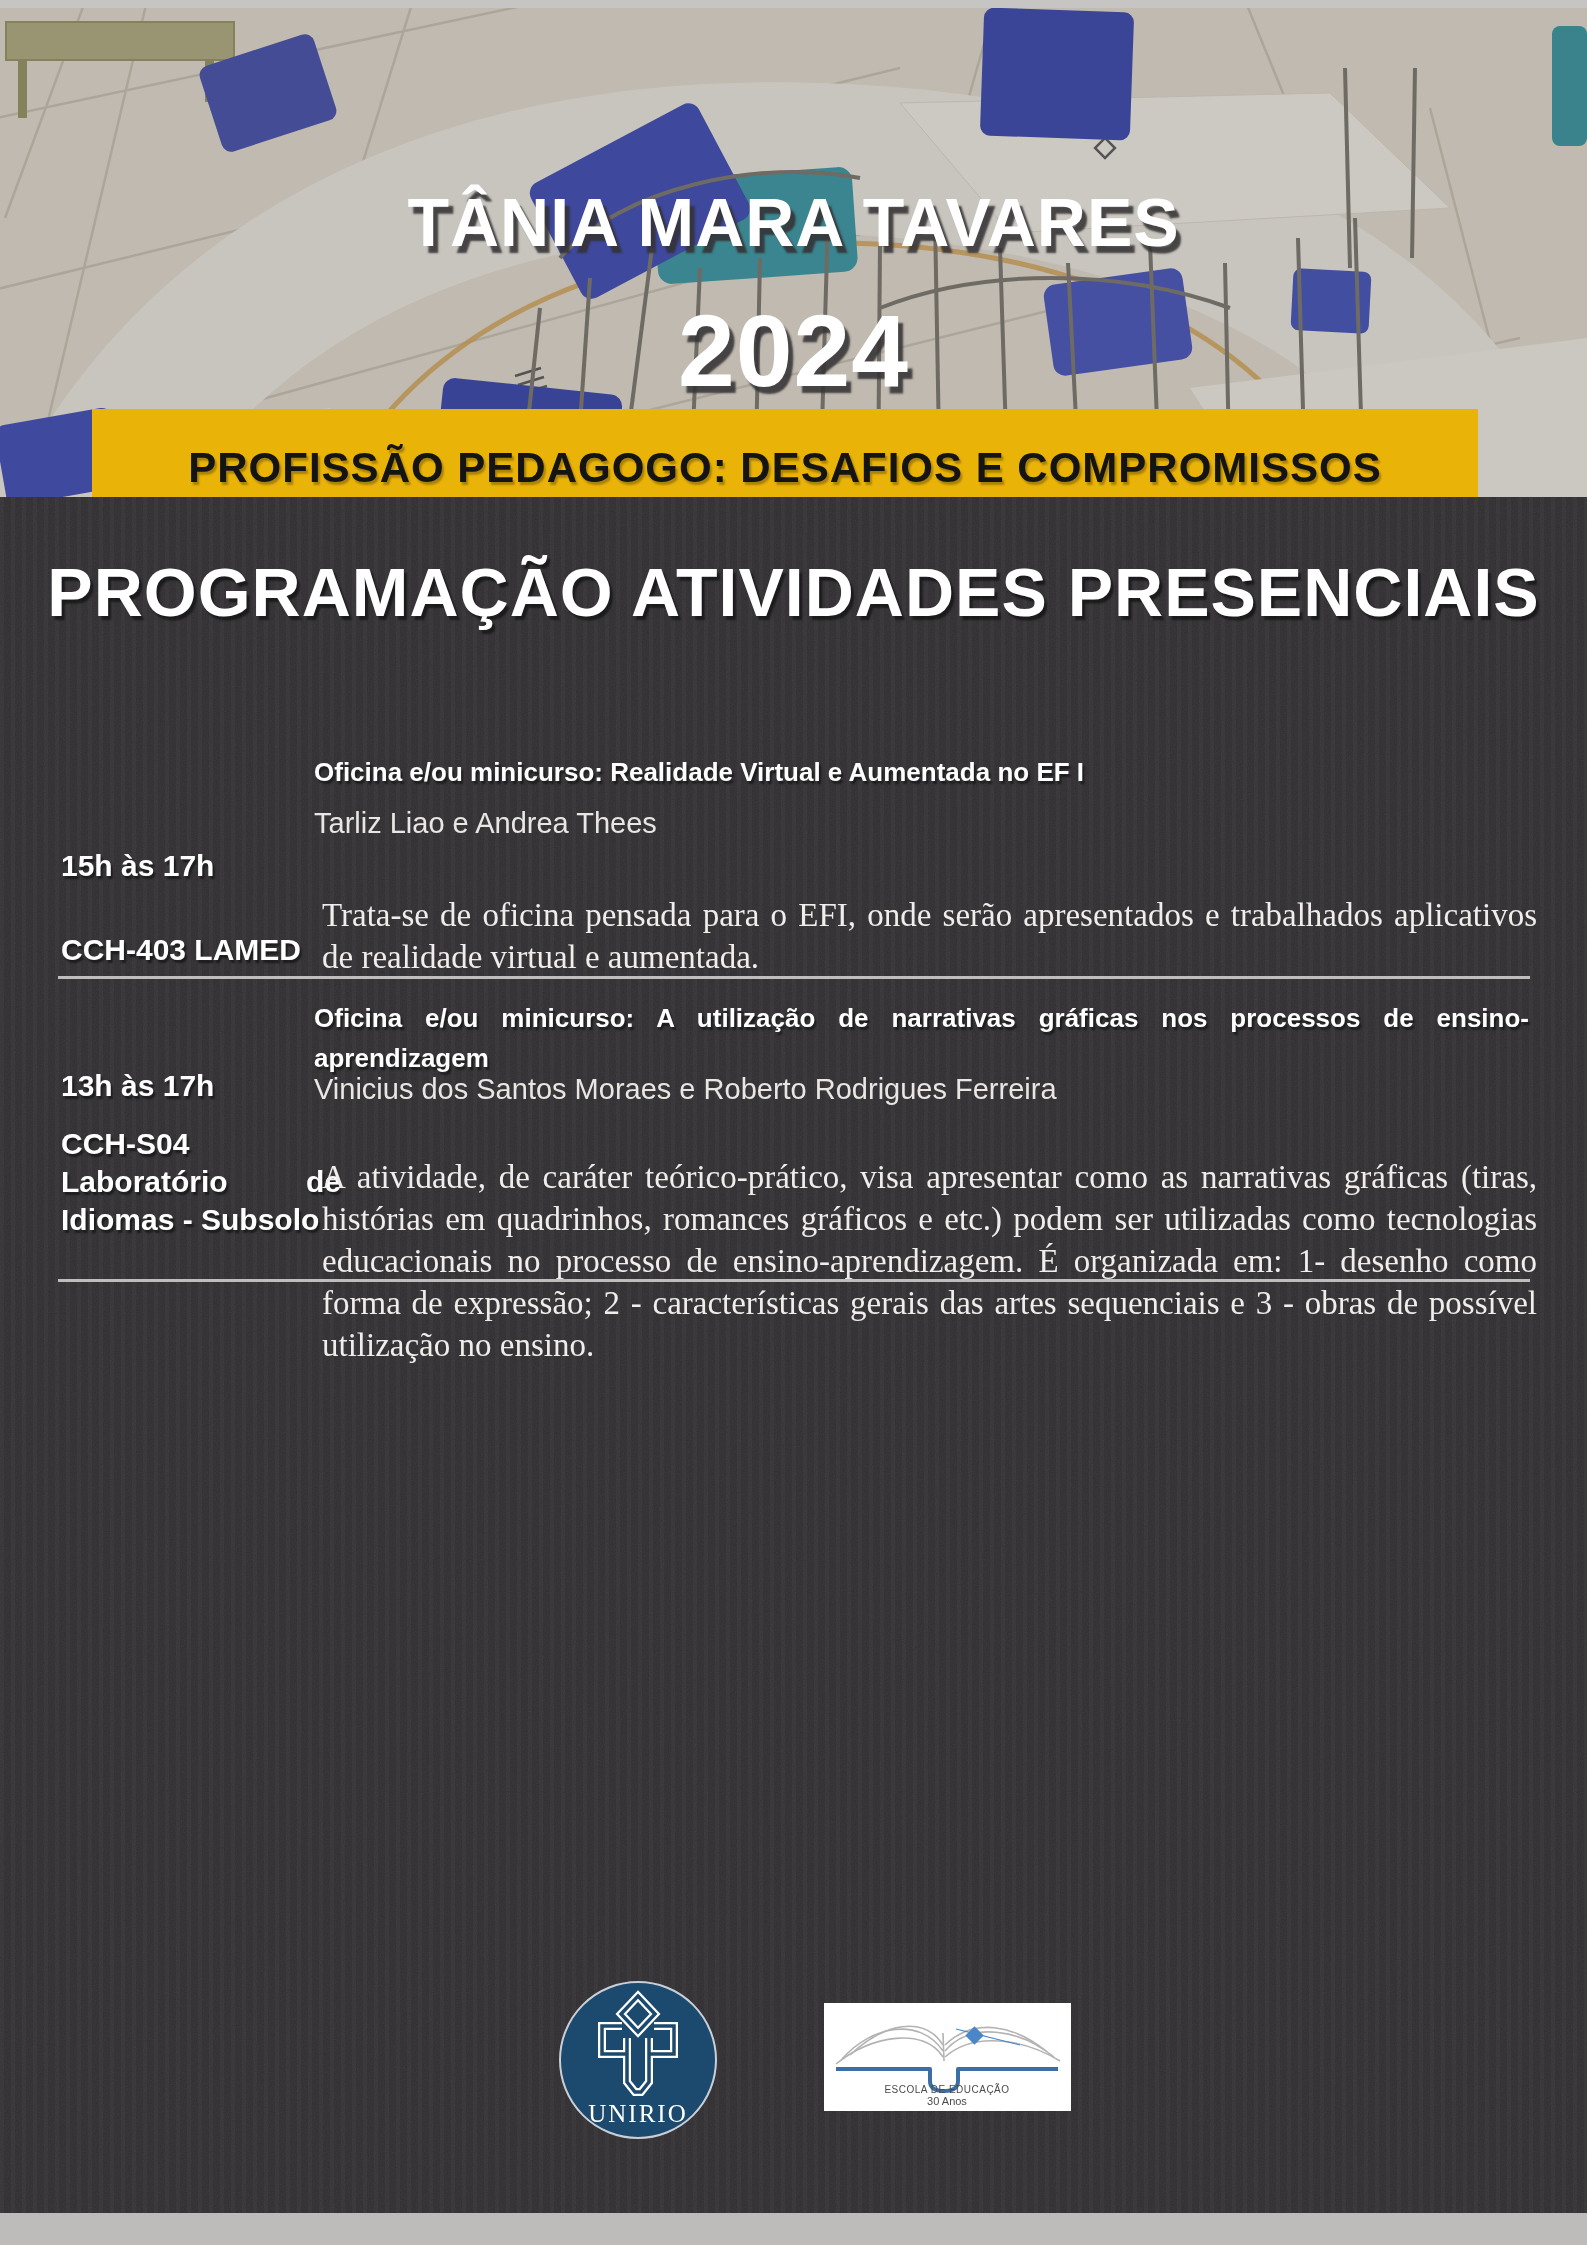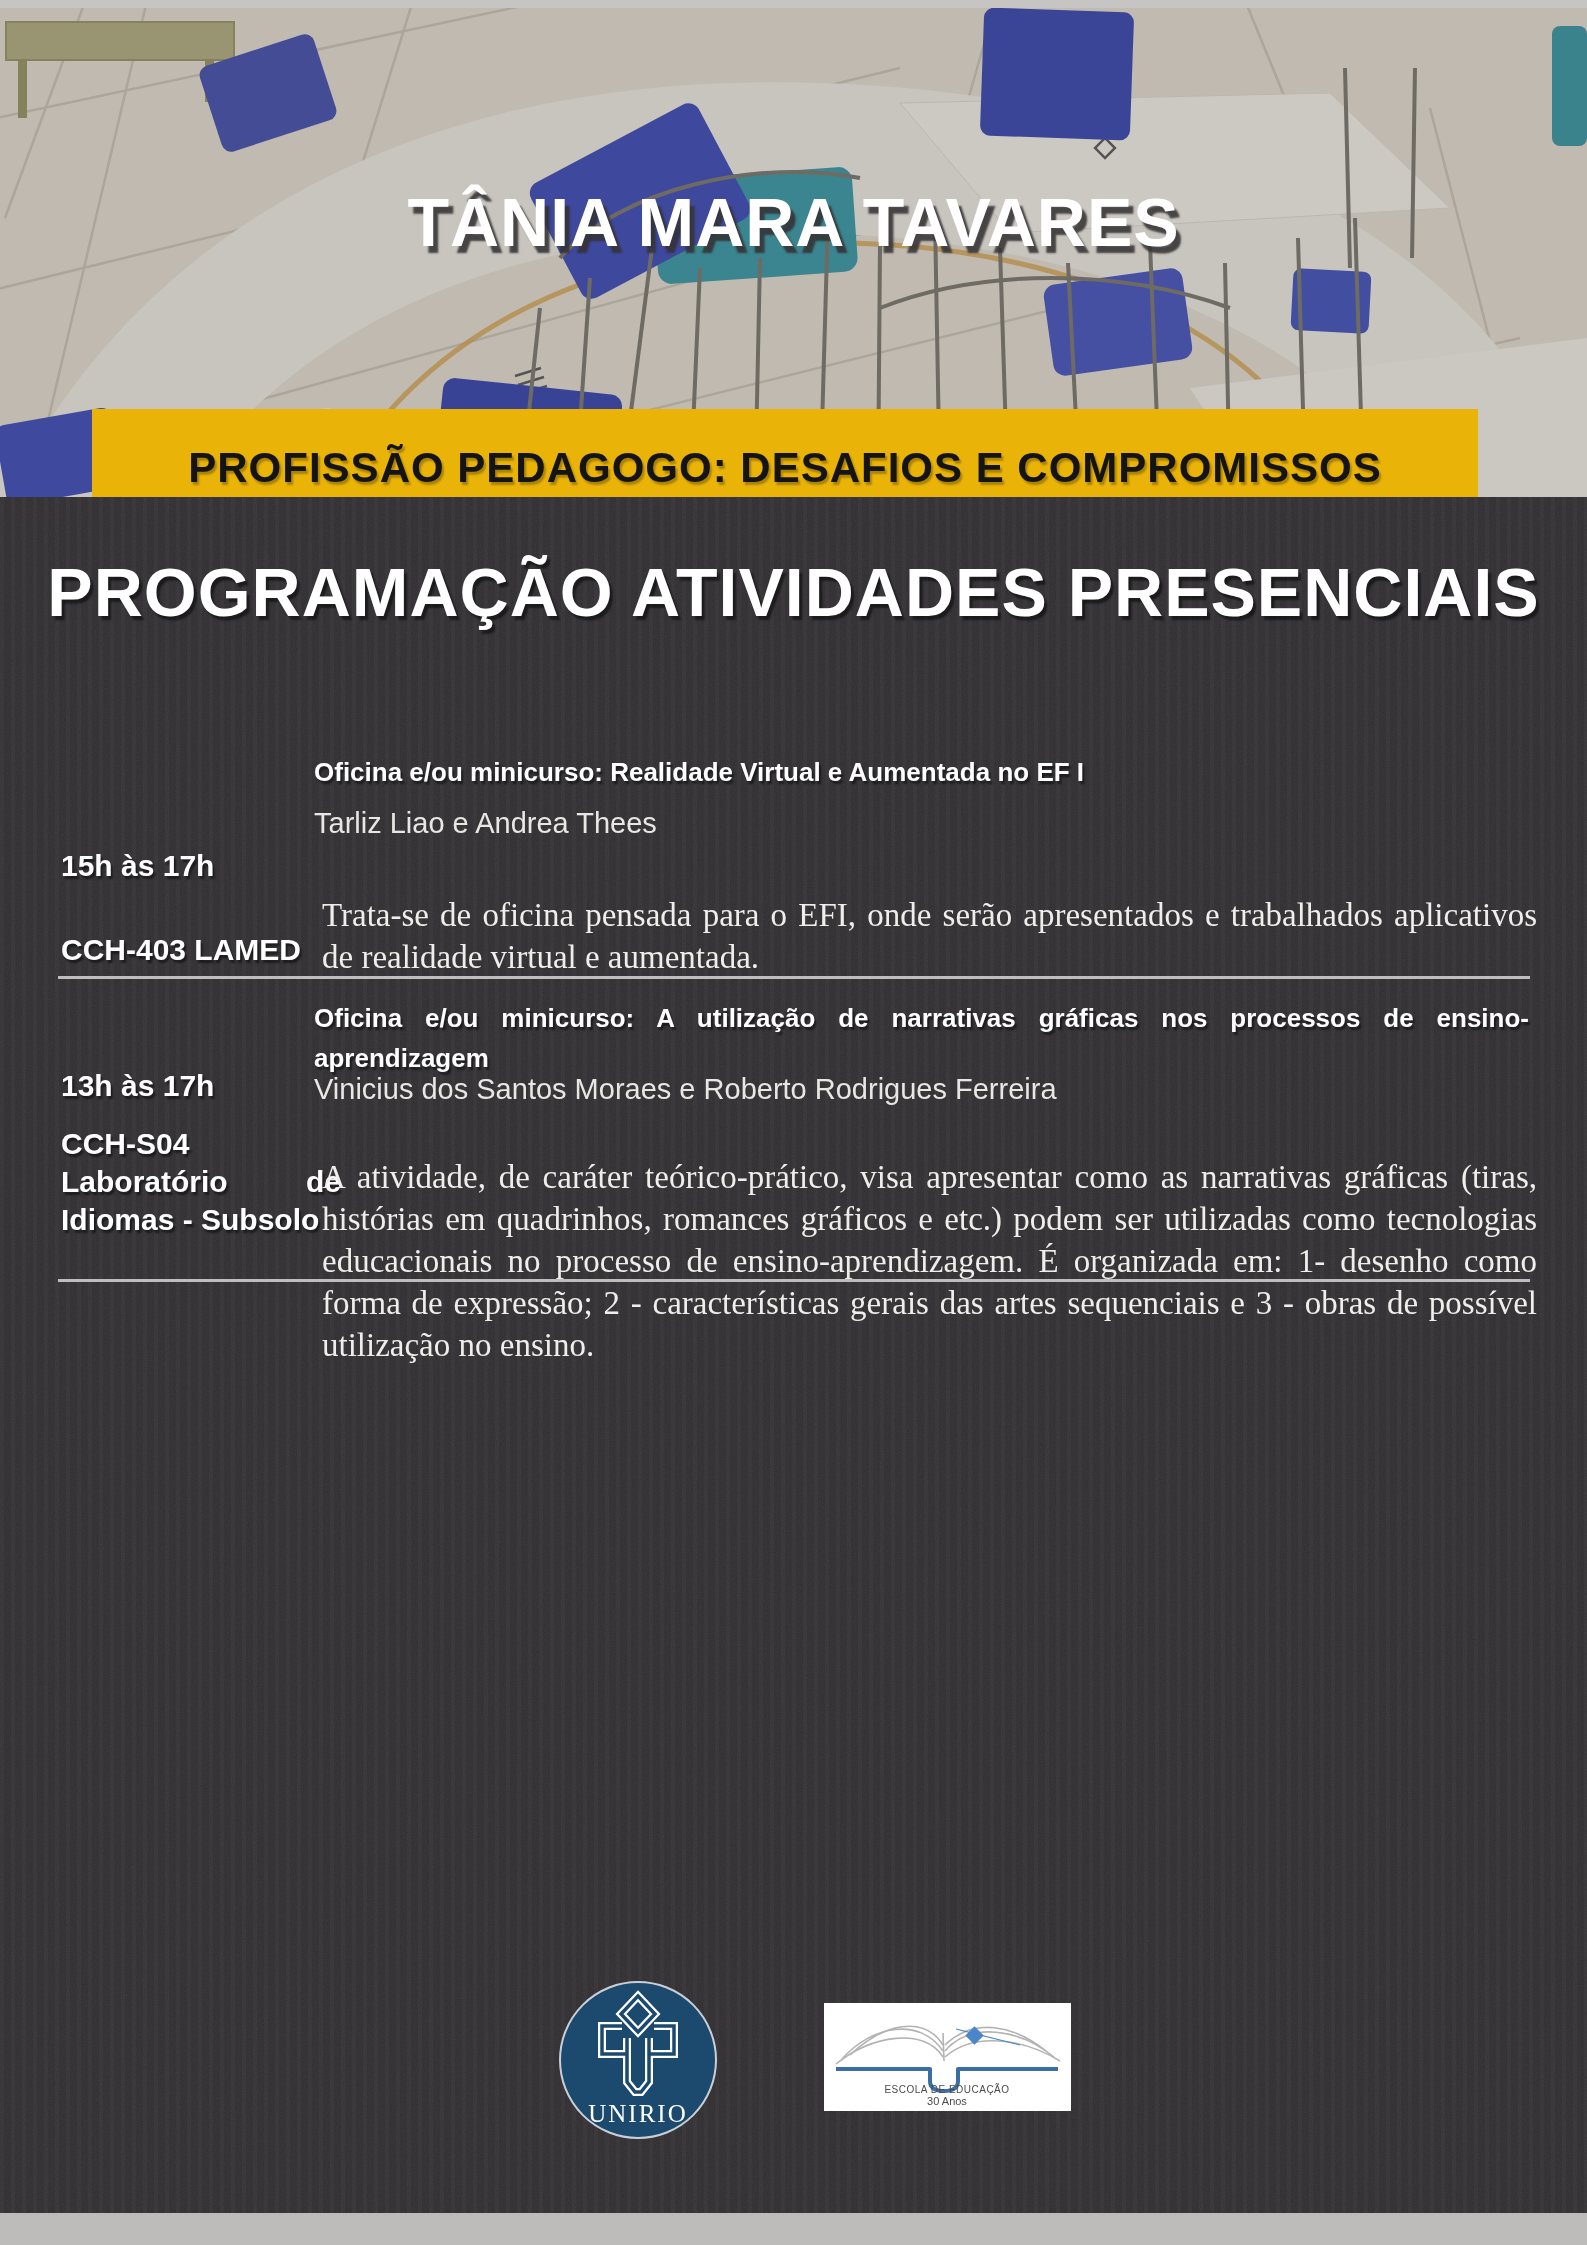--- a/index.html
+++ b/index.html
@@ -155,20 +155,21 @@
         <line x1="1355" y1="210" x2="1362" y2="440"></line>
       <line x1="590" y1="270" x2="575" y2="489"></line>
         <line x1="540" y1="300" x2="520" y2="489"></line>
       <line x1="1345" y1="60" x2="1350" y2="260"></line>
         <line x1="1415" y1="60" x2="1412" y2="250"></line>
     </g>
     <rect x="0" y="0" width="1587" height="489" fill="rgba(20,20,25,0.07)"></rect>
   </svg>
 
   <div class="title-line t2">TÂNIA MARA TAVARES</div>
+  <div class="title-line t3">2024</div>
 
   <div class="band">
     <div class="band-text">PROFISSÃO PEDAGOGO: DESAFIOS E COMPROMISSOS</div>
   </div>
 
   <div class="dark-bg"></div>
   <svg class="noise">
     <filter id="noiseF">
       <feTurbulence type="fractalNoise" baseFrequency="0.85" numOctaves="2" stitchTiles="stitch"></feTurbulence>
       <feColorMatrix type="matrix" values="0 0 0 0 0.85  0 0 0 0 0.85  0 0 0 0 0.85  0 0 0 0.12 0"></feColorMatrix>

